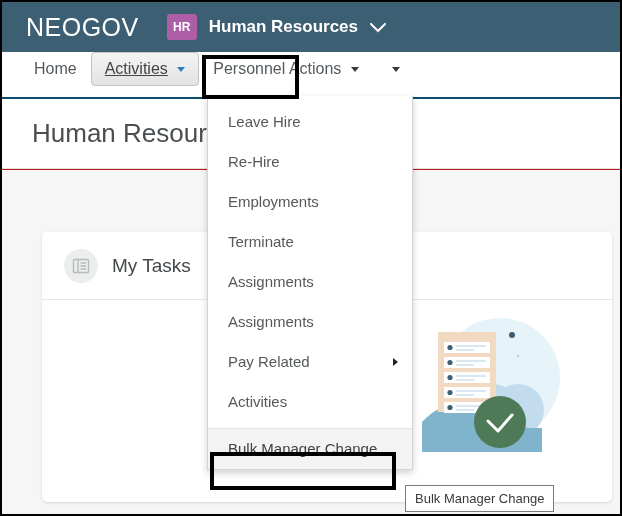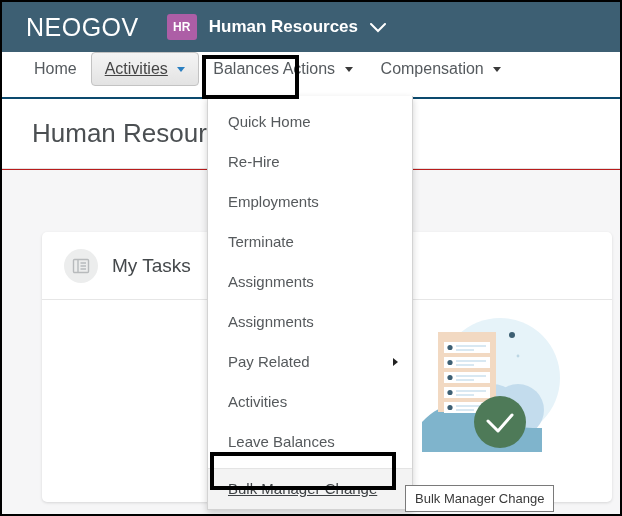--- a/index.html
+++ b/index.html
@@ -238,25 +238,24 @@
 
   <div class="navbar">
     <div class="nav-item">
       <span class="nav-label">Home</span>
     </div>
     <div class="nav-item active">
       <span class="nav-label">Activities</span>
       <span class="nav-caret"></span>
     </div>
     <div class="nav-item">
-      <span class="nav-label">Balances Actions</span>
+      <span class="nav-label">Personnel Actions</span>
       <span class="nav-caret"></span>
     </div>
     <div class="nav-item">
-      <span class="nav-label">Compensation</span>
       <span class="nav-caret"></span>
     </div>
   </div>
 
   <div class="title-band">
     <div class="page-title">Human Resources</div>
   </div>
 
   <div class="content">
     <div class="card">
@@ -324,21 +323,21 @@
           </svg>
         </div>
 
         <div class="you-text">You</div>
       </div>
     </div>
   </div>
 
   <div class="dropdown">
     <div class="dd-item">
-      <span class="dd-label">Quick Home</span>
+      <span class="dd-label">Leave Hire</span>
     </div>
     <div class="dd-item">
       <span class="dd-label">Re-Hire</span>
     </div>
     <div class="dd-item">
       <span class="dd-label">Employments</span>
     </div>
     <div class="dd-item">
       <span class="dd-label">Terminate</span>
     </div>
@@ -348,23 +347,20 @@
     <div class="dd-item">
       <span class="dd-label">Assignments</span>
     </div>
     <div class="dd-item">
       <span class="dd-label">Pay Related</span>
       <span class="submenu-arrow"></span>
     </div>
     <div class="dd-item">
       <span class="dd-label">Activities</span>
     </div>
-    <div class="dd-item">
-      <span class="dd-label">Leave Balances</span>
-    </div>
     <div class="dd-item divided hovered">
       <span class="dd-label">Bulk Manager Change</span>
     </div>
   </div>
 
   <div class="hl-activities"></div>
   <div class="hl-bulk"></div>
 
   <div class="tooltip">Bulk Manager Change</div>
 

